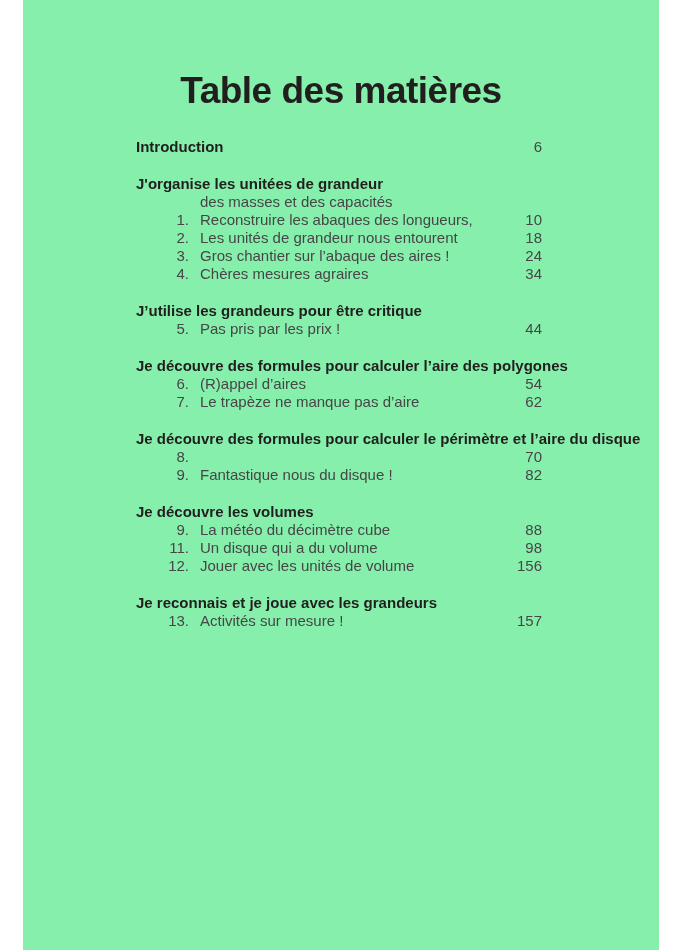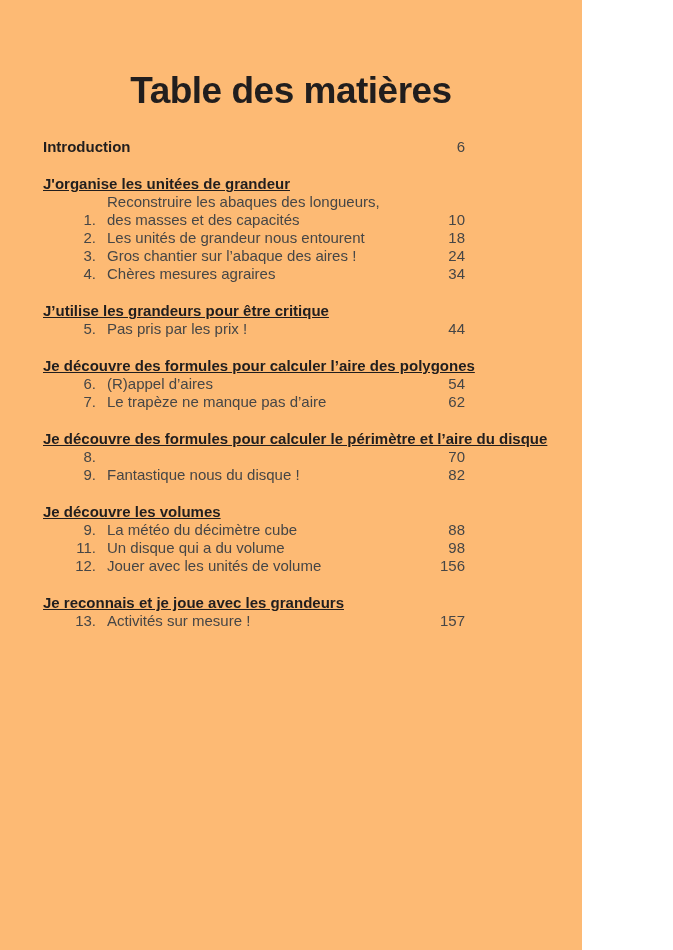--- a/index.html
+++ b/index.html
@@ -8,57 +8,57 @@
     background: #ffffff;
   }
   body {
     width: 673px;
     height: 950px;
     overflow: hidden;
     font-family: "Liberation Sans", "DejaVu Sans", sans-serif;
     color: #464646;
   }
   .page {
-    width: 582px;
+    width: 636px;
     height: 950px;
-    background: #fdba74;
+    background: #86efac;
     box-sizing: border-box;
+    margin-left: 23px;
   }
   .title {
     margin: 0;
     padding-top: 70px;
     text-align: center;
     font-size: 37px;
     line-height: 42px;
     font-weight: 800;
     letter-spacing: -0.5px;
     color: #211e1e;
   }
   .toc {
     margin-top: 26px;
-    padding-left: 43px;
+    padding-left: 113px;
     padding-right: 117px;
   }
   .row {
     display: flex;
     align-items: flex-end;
     font-size: 15px;
     line-height: 18px;
   }
   .intro-row .heading-label,
   .heading-row .heading-label {
     font-weight: 700;
     color: #211e1e;
   }
   .section {
     margin-top: 19px;
   }
   .heading-row .heading-label {
     white-space: nowrap;
-    text-decoration: underline;
   }
   .num {
     width: 64px;
     box-sizing: border-box;
     text-align: right;
     padding-right: 11px;
     flex: 0 0 auto;
   }
   .item-text {
     flex: 1 1 auto;
@@ -87,22 +87,22 @@
       <span class="page-num">6</span>
     </div>
 
     <div class="section">
       <div class="row heading-row">
         <span class="heading-label">J'organise les unitées de grandeur</span>
       </div>
       <div class="row item">
         <span class="num">1.</span>
         <span class="item-text">
+          <span class="line">des masses et des capacités</span>
           <span class="line">Reconstruire les abaques des longueurs,</span>
-          <span class="line">des masses et des capacités</span>
         </span>
         <span class="page-num">10</span>
       </div>
       <div class="row item">
         <span class="num">2.</span>
         <span class="item-text">Les unités de grandeur nous entourent</span>
         <span class="page-num">18</span>
       </div>
       <div class="row item">
         <span class="num">3.</span>

